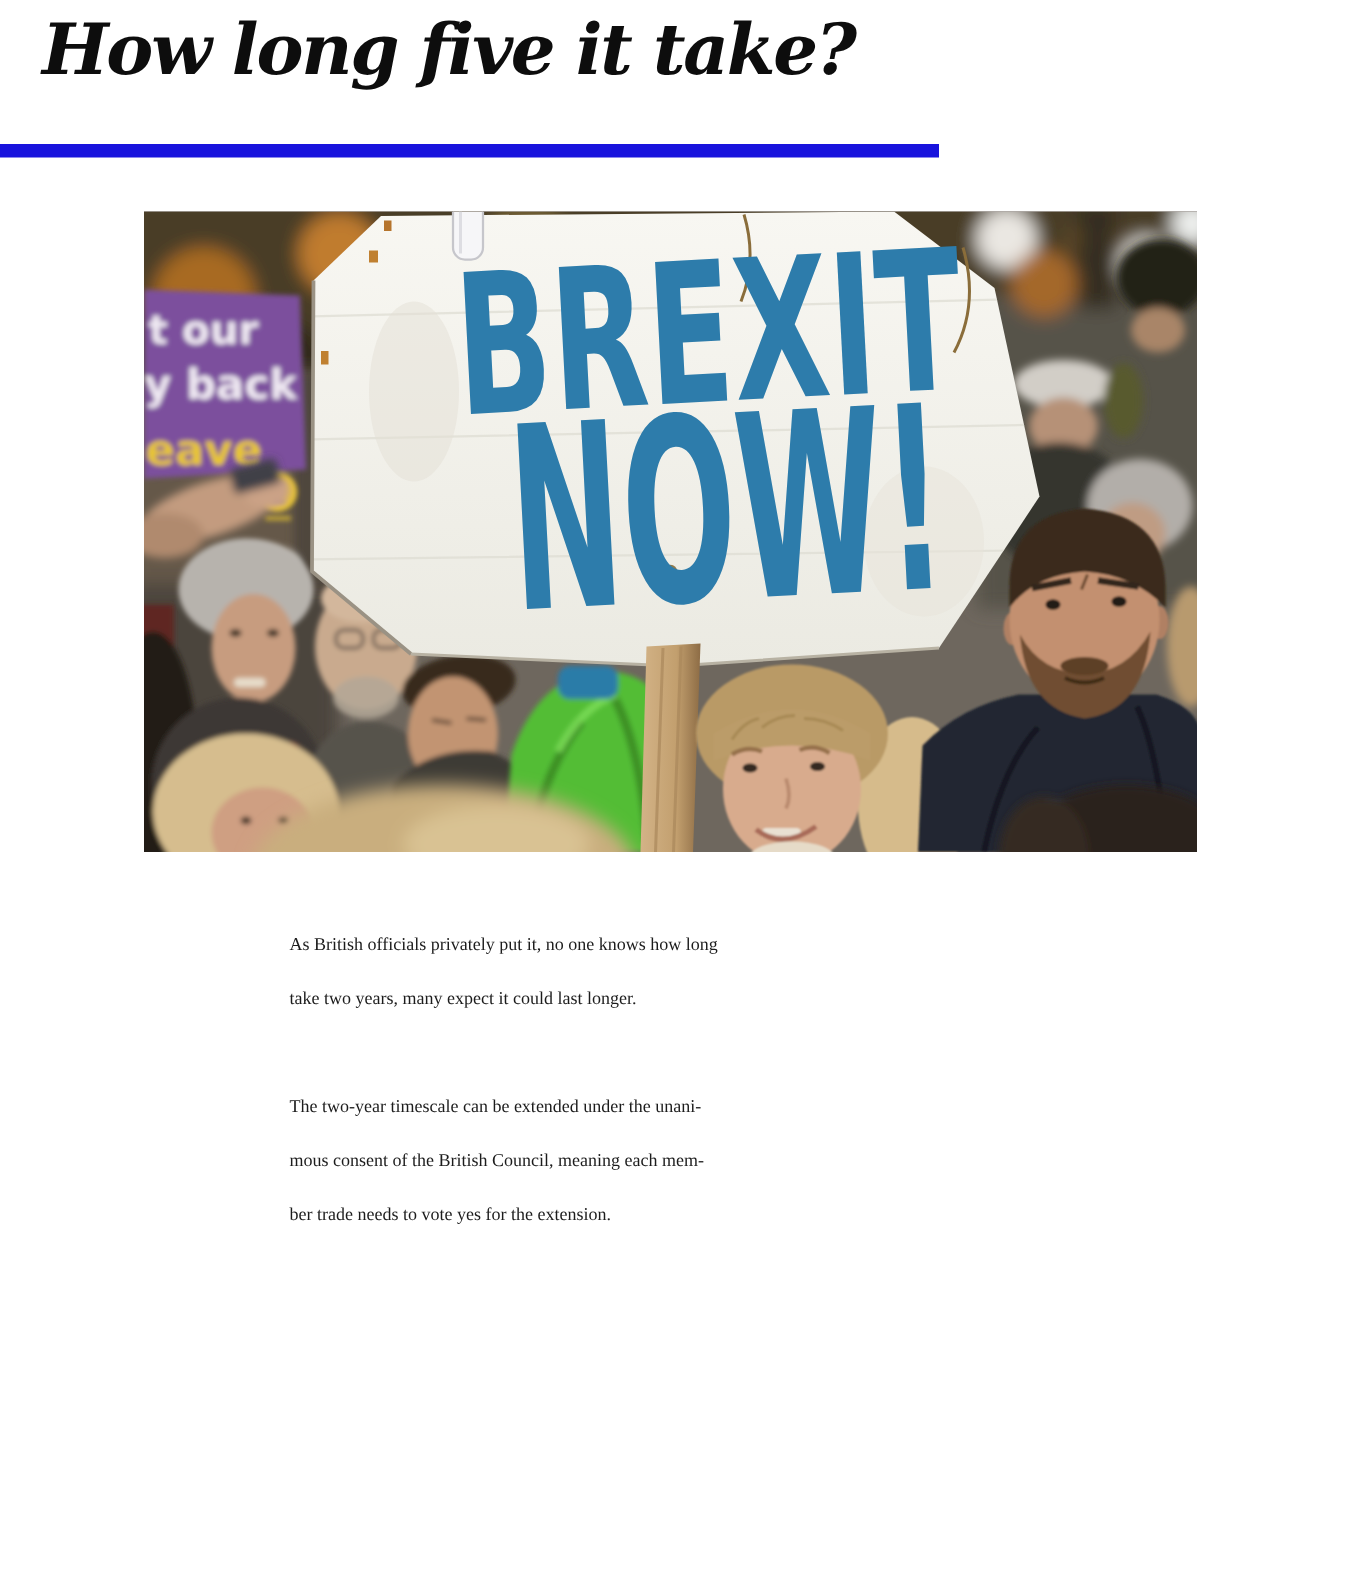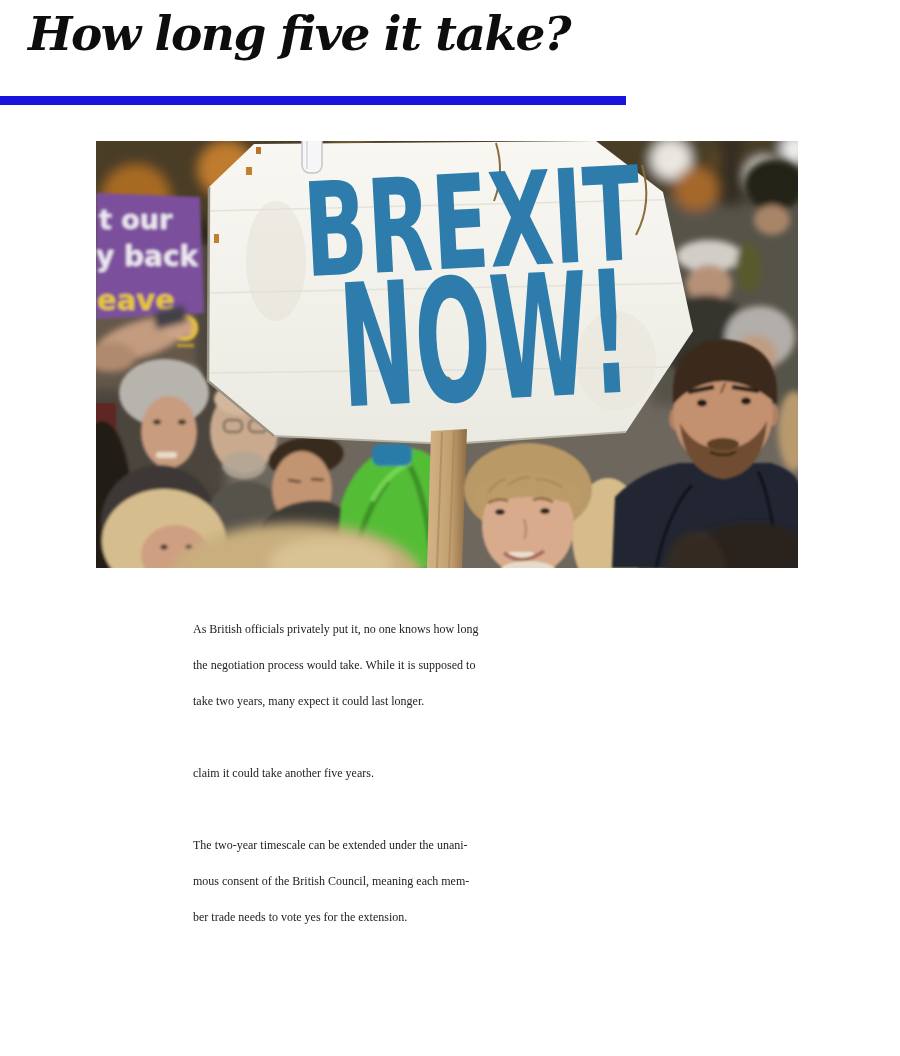--- a/index.html
+++ b/index.html
@@ -227,25 +227,23 @@
       <g filter="url(#f3)">
         <ellipse cx="655" cy="440" rx="80" ry="58" fill="#2a211a"></ellipse>
         <ellipse cx="600" cy="430" rx="30" ry="40" fill="#362a20"></ellipse>
       </g>
     </svg>
   </figure>
 
   <article class="article-body">
     <p>
       <span class="tl">As British officials privately put it, no one knows how long</span>
-      <span class="tl">the negotiation process would take. While it is supposed to</span>
       <span class="tl">take two years, many expect it could last longer.</span>
     </p>
     <p>
-      <span class="tl">claim it could take another five years.</span>
     </p>
     <p>
       <span class="tl">The two-year timescale can be extended under the unani-</span>
       <span class="tl">mous consent of the British Council, meaning each mem-</span>
       <span class="tl">ber trade needs to vote yes for the extension.</span>
     </p>
   </article>
 
 </main>
 

